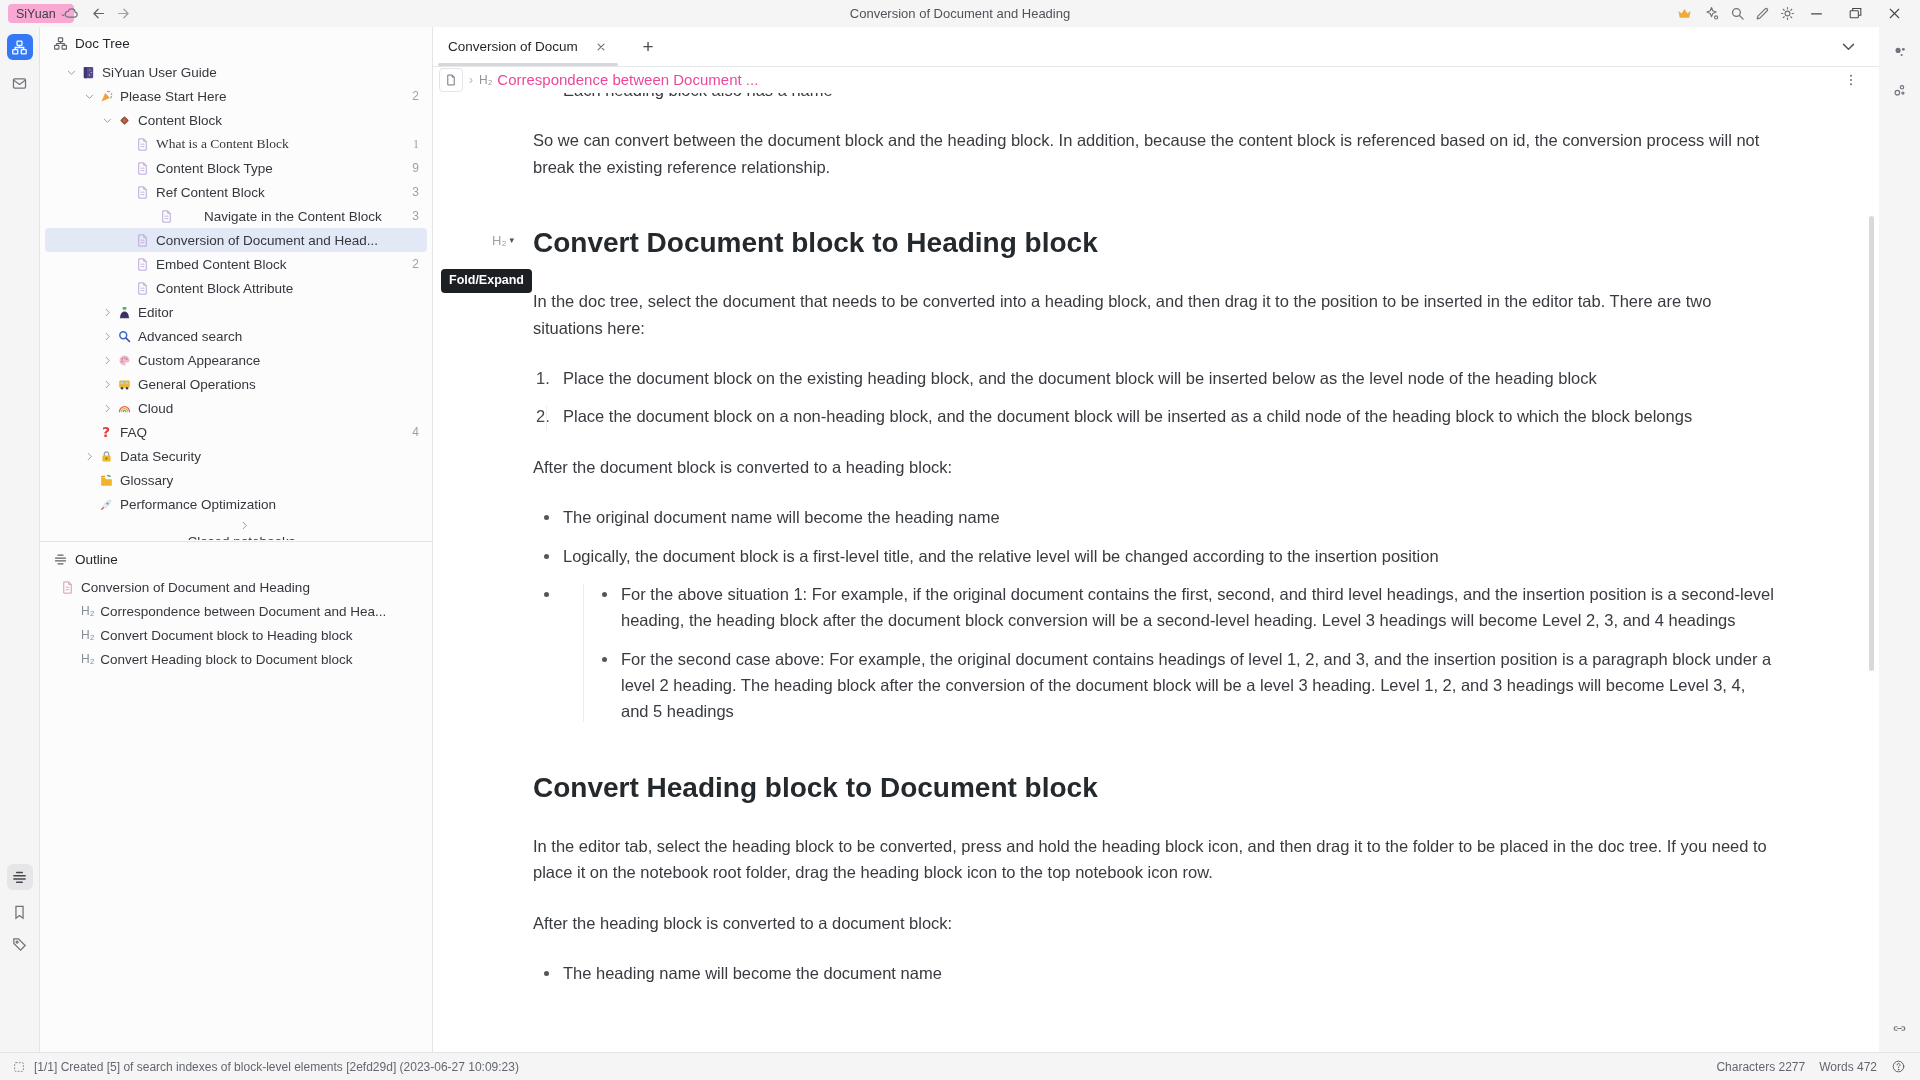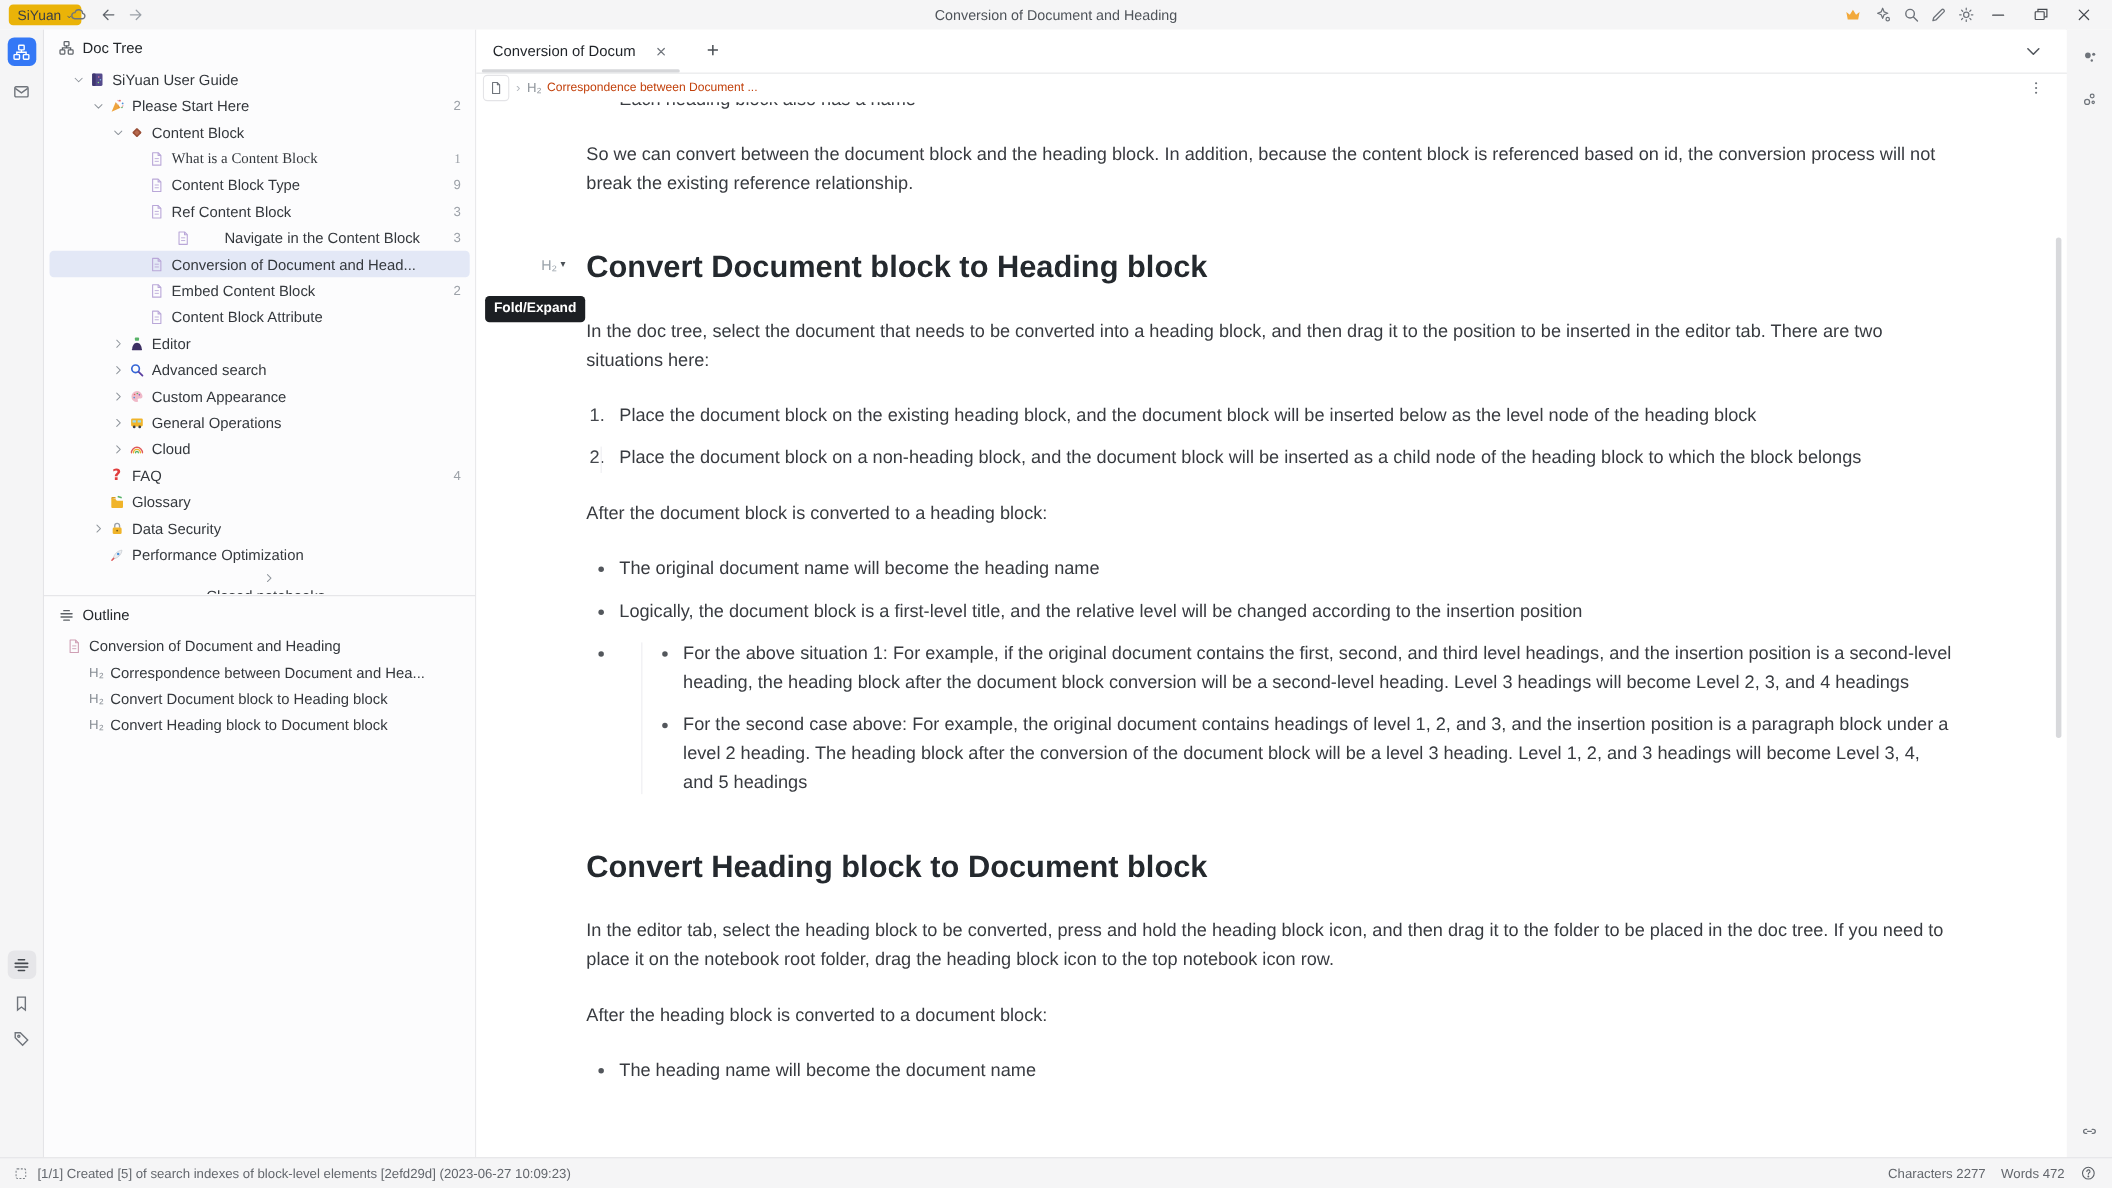--- a/index.html
+++ b/index.html
@@ -7,21 +7,21 @@
     width:1920px;height:1080px;position:relative;overflow:hidden;
     font-family:"Liberation Sans",sans-serif;background:#fff;color:#36393d;
     -webkit-font-smoothing:antialiased;
   }
   svg{display:block}
   .ico{display:inline-flex;align-items:center;justify-content:center;color:#6f747b}
   .ico svg{width:100%;height:100%}
 
   
   #titlebar{position:absolute;left:0;top:0;width:1920px;height:27px;background:#f5f5f6;}
-  #app-btn{position:absolute;left:8px;top:4px;height:19px;background:#eab308;border-radius:4px;
+  #app-btn{position:absolute;left:8px;top:4px;height:19px;background:#f9a8d4;border-radius:4px;
     display:flex;align-items:center;padding:0 8px;font-size:12.5px;color:#3a3e44;gap:4px;cursor:default}
   #app-btn .caret{font-size:8px;color:#5c6167}
   #tb-cloud{position:absolute;left:63px;top:5px;width:17px;height:17px}
   #tb-back{position:absolute;left:90px;top:5px;width:17px;height:17px;color:#5f646b}
   #tb-fwd{position:absolute;left:115px;top:5px;width:17px;height:17px;color:#9aa0a7}
   #tb-title{position:absolute;left:0;right:0;top:0;height:27px;display:flex;align-items:center;justify-content:center;
     font-size:13px;color:#4f545a;pointer-events:none}
   .tb-right{position:absolute;top:5px;width:17px;height:17px}
 
   
@@ -60,21 +60,21 @@
   #tab-title{flex:1;font-size:13.5px;color:#1f2328;white-space:nowrap;overflow:hidden}
   #tab-close{width:14px;height:14px;color:#6f747b;margin-left:4px}
   #tab-new{position:absolute;left:200px;top:0;width:30px;height:39px;display:flex;align-items:center;justify-content:center;
     font-size:19px;color:#4a4f55;font-weight:300}
   #tab-menu{position:absolute;right:22px;top:11px;width:17px;height:17px;color:#51565c}
   #crumbs{position:absolute;left:0;right:0;top:39px;height:27px;display:flex;align-items:center;padding-left:6px}
   #crumb-root{width:22px;height:22px;border:1px solid #e4e4e7;border-radius:4px;display:flex;align-items:center;justify-content:center;color:#6f747b}
   #crumb-root svg{width:14px;height:14px}
   .crumb-sep{color:#b3b7bd;font-size:12px;margin:0 6px}
   #crumb-badge{font-size:12px;color:#8f959c;margin-right:5px}
-  #crumb-text{font-size:11px;color:#c2410c}
+  #crumb-text{font-size:15px;color:#ec4899}
   #crumb-more{position:absolute;right:20px;width:16px;height:16px;color:#6f747b}
   #editor-clip{position:absolute;left:0;right:0;top:66px;bottom:0;overflow:hidden}
   #editor-content{position:absolute;left:100px;top:-16px;width:1243px;font-size:16.5px;line-height:1.6;color:#383b40}
 
   .blk-p{margin-top:24px}
   .blk-h2{margin-top:44px;margin-bottom:26px;font-size:28px;line-height:38px;font-weight:700;color:#24292e;position:relative}
   .blk-list{margin-top:24px}
   .blk-first{margin-top:0}
   .li,.oli{position:relative;padding-left:30px}
   .li + .li, .oli + .oli{margin-top:12px}
@@ -470,44 +470,44 @@
       </div>
       <div class="tree-row" style="padding-left: 35px;">
         <span class="tg"></span>
         <span class="tico">
           <span class="qmark">?</span>
         </span>
         <span class="tlabel">FAQ</span>
         <span class="tcount">4</span>
       </div>
       <div class="tree-row" style="padding-left: 35px;">
+        <span class="tg">
+          <svg viewBox="0 0 24 24" fill="none" stroke="currentColor" stroke-width="2" stroke-linecap="round" stroke-linejoin="round">
+            <path d="M9 5l7 7-7 7"></path>
+          </svg>
+        </span>
+        <span class="tico">
+          <svg viewBox="0 0 24 24">
+            <path d="M8.5 11V8a3.5 3.5 0 0 1 7 0v3" fill="none" stroke="#9aa0a7" stroke-width="2"></path>
+            <rect x="5.5" y="10.5" width="13" height="9.5" rx="2" fill="#f0b42a"></rect>
+            <circle cx="12" cy="15" r="1.4" fill="#7a5c12"></circle>
+          </svg>
+        </span>
+        <span class="tlabel">Data Security</span>
+      </div>
+      <div class="tree-row" style="padding-left: 35px;">
         <span class="tg"></span>
         <span class="tico">
           <svg viewBox="0 0 24 24">
             <path d="M3.5 7.5h6l2 2.5h9V19a1.5 1.5 0 0 1-1.5 1.5H5A1.5 1.5 0 0 1 3.5 19z" fill="#f0b42a"></path>
             <path d="M3.5 7.5V6A1.5 1.5 0 0 1 5 4.5h4l1.5 2z" fill="#d99d1d"></path>
             <rect x="12.5" y="3.5" width="6.5" height="2.4" rx="1.2" transform="rotate(18 15.8 4.7)" fill="#58b368"></rect>
           </svg>
         </span>
         <span class="tlabel">Glossary</span>
-      </div>
-      <div class="tree-row" style="padding-left: 35px;">
-        <span class="tg">
-          <svg viewBox="0 0 24 24" fill="none" stroke="currentColor" stroke-width="2" stroke-linecap="round" stroke-linejoin="round">
-            <path d="M9 5l7 7-7 7"></path>
-          </svg>
-        </span>
-        <span class="tico">
-          <svg viewBox="0 0 24 24">
-            <path d="M8.5 11V8a3.5 3.5 0 0 1 7 0v3" fill="none" stroke="#9aa0a7" stroke-width="2"></path>
-            <rect x="5.5" y="10.5" width="13" height="9.5" rx="2" fill="#f0b42a"></rect>
-            <circle cx="12" cy="15" r="1.4" fill="#7a5c12"></circle>
-          </svg>
-        </span>
-        <span class="tlabel">Data Security</span>
       </div>
       <div class="tree-row" style="padding-left: 35px;">
         <span class="tg"></span>
         <span class="tico">
           <svg viewBox="0 0 24 24">
             <path d="M6 18C7.5 11 12 6 19 5c-.8 7-5.8 11.5-13 13z" fill="#eceef1" stroke="#c3c8ce" stroke-width="1"></path>
             <circle cx="13.5" cy="10.5" r="1.8" fill="#4a90d9"></circle>
             <path d="M7 17l-2.6 2.6" stroke="#e05a5a" stroke-width="2.2" stroke-linecap="round"></path>
           </svg>
         </span>

